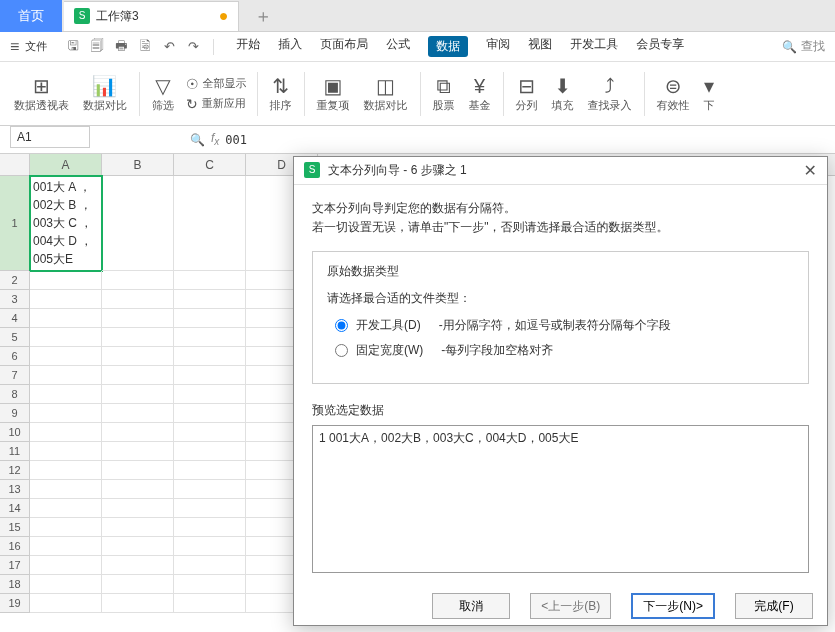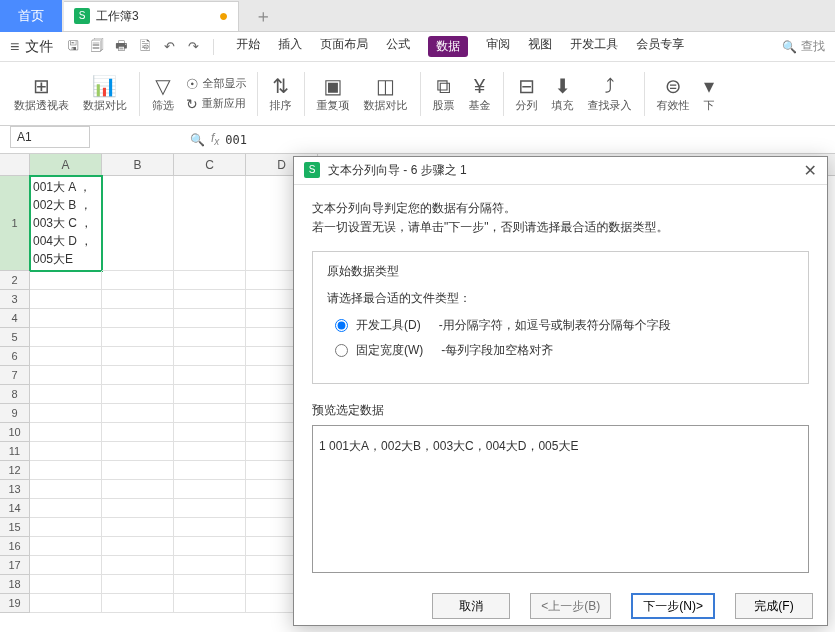--- a/index.html
+++ b/index.html
@@ -7,26 +7,26 @@
 
 .tabs-bar { height: 32px; background: #e8e8e8; display: flex; align-items: center; border-bottom: 1px solid #d0d0d0; }
 .tab-home { background: #4a8bff; color: #fff; padding: 0 18px; height: 32px; line-height: 32px; font-size: 13px; }
 .tab-workbook { background: #fff; height: 30px; display: flex; align-items: center; padding: 0 10px; margin-left: 2px; border-top: 1px solid #d0d0d0; border-right: 1px solid #d0d0d0; position: relative; }
 .tab-icon-s { width: 16px; height: 16px; background: #19b061; border-radius: 2px; color: #fff; font-size: 10px; text-align: center; line-height: 16px; margin-right: 6px; }
 .tab-workbook .dirty { color: #f2a100; margin-left: 80px; font-size: 16px; }
 .tab-plus { margin-left: 15px; color: #888; font-size: 18px; cursor: pointer; }
 
 .menu-bar { height: 30px; display: flex; align-items: center; border-bottom: 1px solid #e0e0e0; padding: 0 10px; gap: 4px; }
 .menu-bar .hamburger { font-size: 16px; color: #555; margin-right: 2px; }
-.menu-bar .file-label { font-size: 14px; margin-right: 6px; }
+.menu-bar .file-label { font-size: 11px; margin-right: 12px; }
 .menu-bar .qicon { width: 20px; height: 20px; display: flex; align-items: center; justify-content: center; color: #666; font-size: 13px; }
 .menu-bar .divider { width: 1px; height: 16px; background: #ddd; margin: 0 6px; }
 .menu-tabs { display: flex; gap: 18px; margin-left: 12px; font-size: 12px; }
 .menu-tabs .mtab { color: #333; cursor: pointer; }
-.menu-tabs .mtab.active { background: #701a75; color: #fff; padding: 2px 8px; border-radius: 3px; }
+.menu-tabs .mtab.active { background: #0369a1; color: #fff; padding: 2px 8px; border-radius: 3px; }
 .menu-search { margin-left: auto; color: #888; font-size: 12px; display: flex; align-items: center; gap: 4px; }
 
 .ribbon { height: 64px; display: flex; align-items: center; border-bottom: 1px solid #d0d0d0; padding: 0 8px; gap: 2px; }
 .ribbon-group { display: flex; flex-direction: column; align-items: center; padding: 0 6px; height: 58px; justify-content: center; cursor: pointer; }
 .ribbon-group .ricon { font-size: 20px; color: #555; height: 24px; display: flex; align-items: center; }
 .ribbon-group .rlabel { font-size: 11px; color: #555; white-space: nowrap; }
 .ribbon-sep { width: 1px; height: 44px; background: #e0e0e0; margin: 0 4px; }
 .ribbon-small-group { display: flex; flex-direction: column; gap: 4px; padding: 0 4px; }
 .ribbon-small { display: flex; align-items: center; gap: 4px; font-size: 11px; color: #555; cursor: pointer; }
 .ribbon-small .sicon { font-size: 14px; }
@@ -56,21 +56,21 @@
 .dialog-title .close { margin-left: auto; font-size: 16px; color: #555; cursor: pointer; }
 .dialog-body { padding: 14px 18px; flex: 1; display: flex; flex-direction: column; }
 .dialog-body .desc { font-size: 12px; line-height: 1.6; margin-bottom: 14px; }
 .fieldset { border: 1px solid #ccc; padding: 12px 14px 16px; margin-bottom: 18px; }
 .fieldset-legend { font-size: 12px; margin: -20px 0 10px -4px; background: #fff; display: inline-block; padding: 0 4px; }
 .fieldset .hint { font-size: 12px; margin-bottom: 10px; }
 .radio-row { display: flex; align-items: center; gap: 8px; font-size: 12px; margin: 8px 0 8px 8px; }
 .radio-row input { margin: 0; }
 .radio-row .opt-desc { margin-left: 10px; color: #333; }
 .preview-label { font-size: 12px; margin-bottom: 6px; }
-.preview-box { border: 1px solid #999; height: 148px; padding: 12px 6px; font-size: 12px; font-family: "SimSun", monospace; overflow: auto; background: #fff; }
+.preview-box { border: 1px solid #999; height: 148px; padding: 4px 6px; font-size: 12px; font-family: "SimSun", monospace; overflow: auto; background: #fff; }
 .preview-box .prow { white-space: nowrap; }
 .dialog-footer { height: 44px; display: flex; align-items: center; justify-content: flex-end; gap: 20px; padding: 0 14px; }
 .dbtn { min-width: 78px; height: 26px; border: 1px solid #aaa; background: #f5f5f5; font-size: 12px; cursor: pointer; padding: 0 10px; }
 .dbtn:disabled { color: #737373; cursor: default; }
 .dbtn.primary { border: 2px solid #3a7bd5; background: #fff; }
 </style>
 </head>
 <body>
 
 <div class="tabs-bar">

